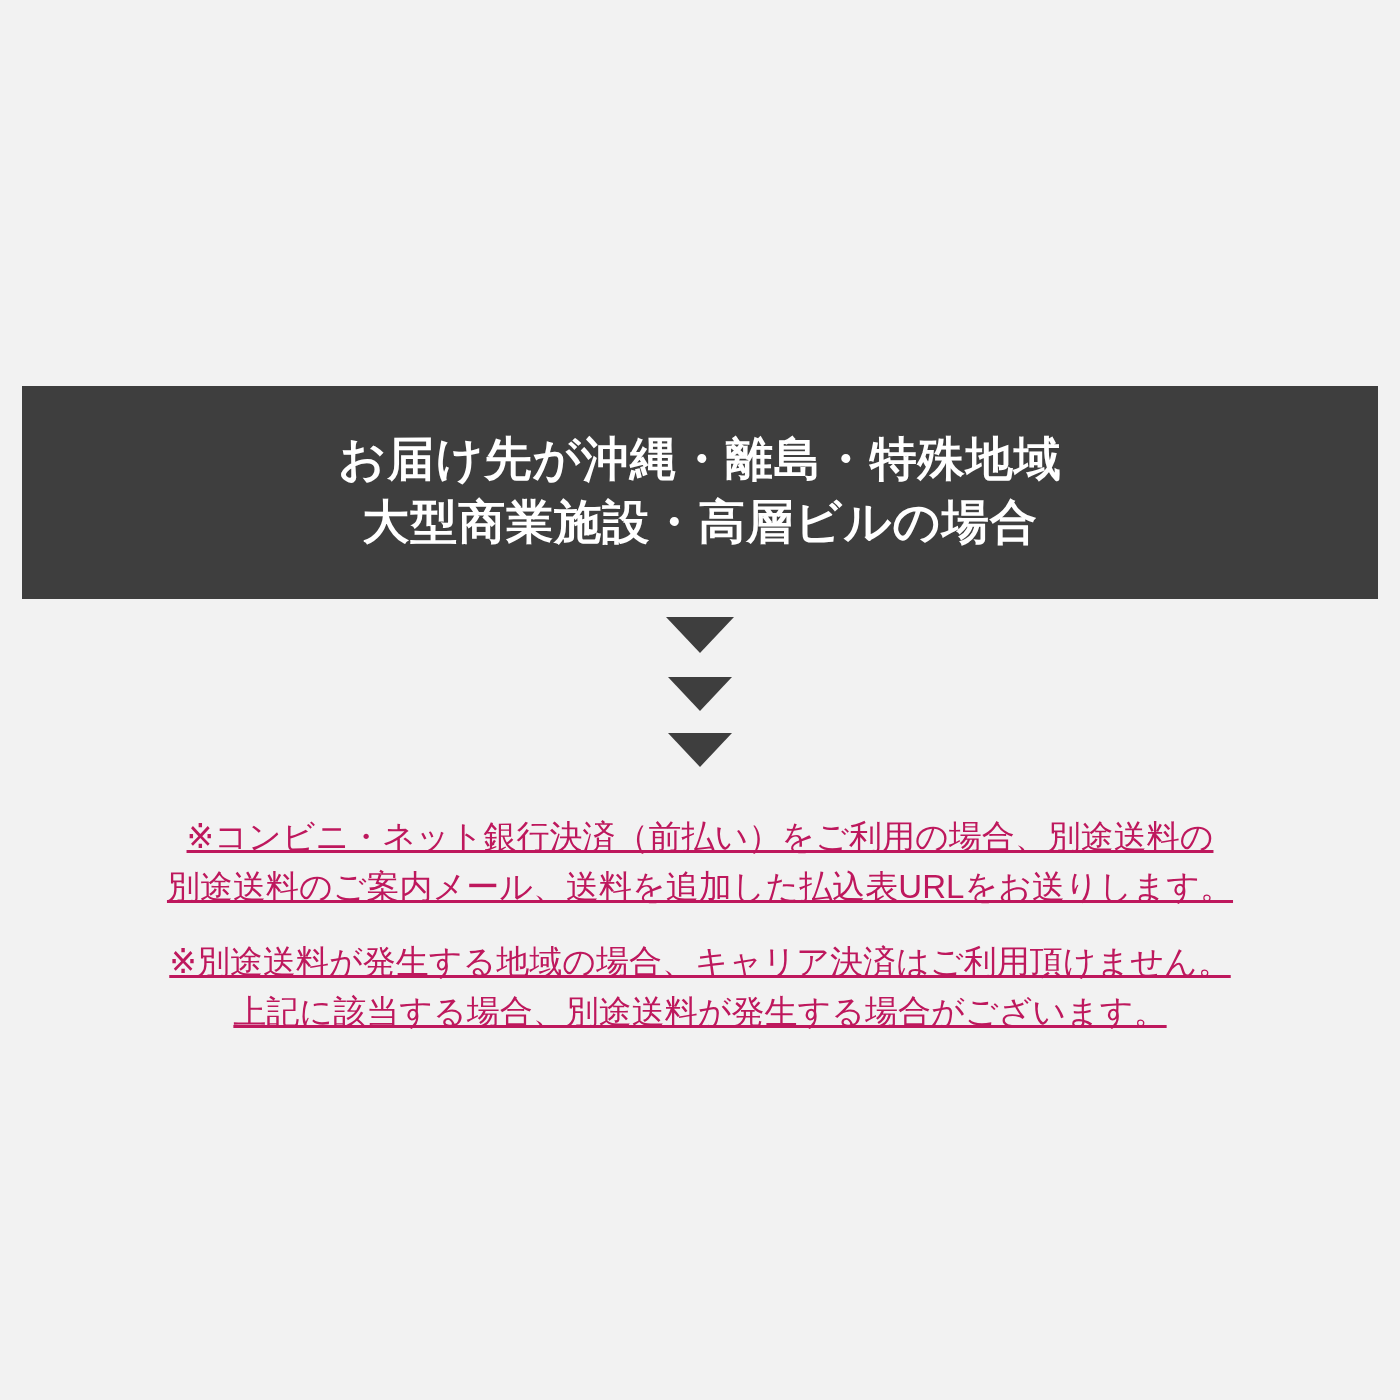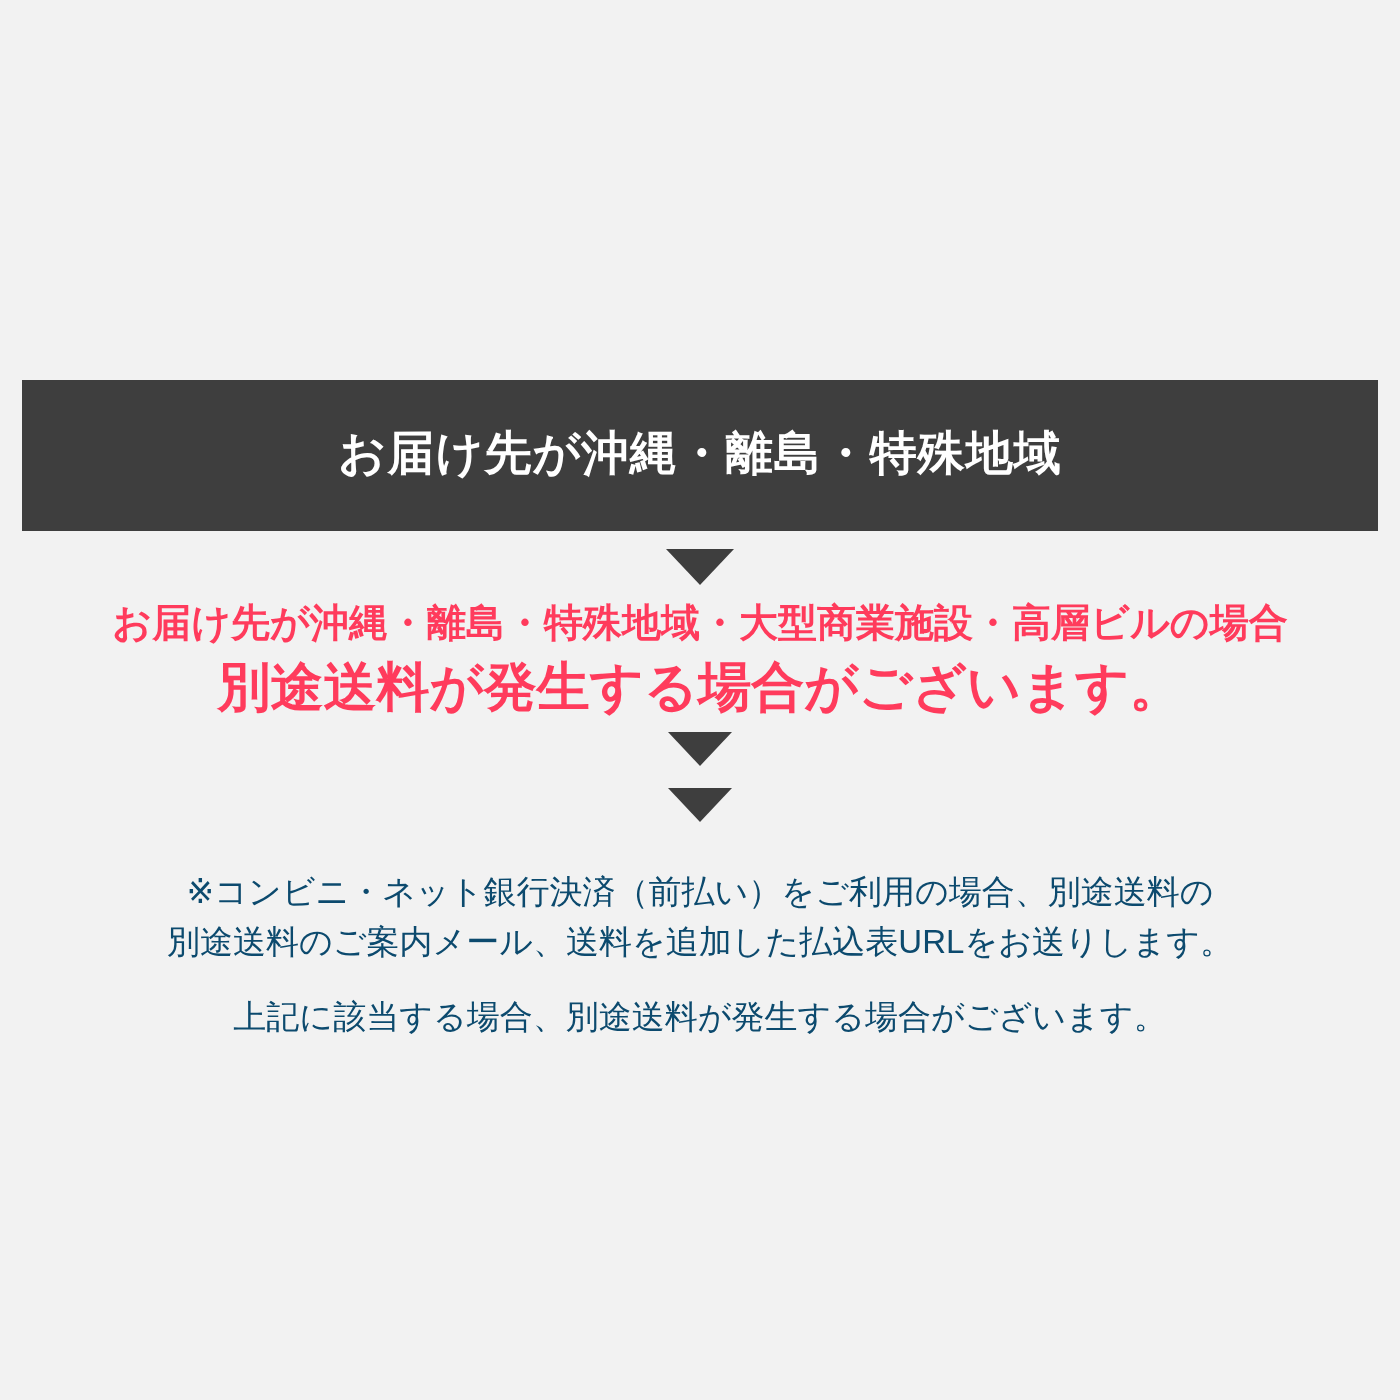--- a/index.html
+++ b/index.html
@@ -104,55 +104,54 @@
     line-height: 1.48;
     color: #1f1f1f;
   }
   .step-desc div { white-space: nowrap; }
 
   
   .notes {
     width: 1356px;
     margin-top: 33px;
     text-align: center;
-    color: #0c4a6e;
+    color: #be185d;
+    text-decoration: underline;
   }
   .note {
     font-size: 33px;
     line-height: 1.5;
     font-weight: 500;
   }
   .note + .note { margin-top: 26px; }
   .note div { white-space: nowrap; }
 </style>
 </head>
 <body>
 
 <div class="page">
 
   <div class="header-banner">
     <div class="header-line">お届け先が沖縄・離島・特殊地域</div>
+    <div class="header-line">大型商業施設・高層ビルの場合</div>
   </div>
 
   <div class="arrow"></div>
 
-  <div class="red-block">
-    <div class="red-line-1">お届け先が沖縄・離島・特殊地域・大型商業施設・高層ビルの場合</div>
-    <div class="red-line-2">別途送料が発生する場合がございます。</div>
-  </div>
 
   <div class="arrow small"></div>
 
 
   <div class="arrow small"></div>
 
 
   <div class="notes">
     <div class="note">
       <div>※コンビニ・ネット銀行決済（前払い）をご利用の場合、別途送料の</div>
       <div>別途送料のご案内メール、送料を追加した払込表URLをお送りします。</div>
     </div>
     <div class="note">
+      <div>※別途送料が発生する地域の場合、キャリア決済はご利用頂けません。</div>
       <div>上記に該当する場合、別途送料が発生する場合がございます。</div>
     </div>
   </div>
 
 </div>
 
 </body></html>

